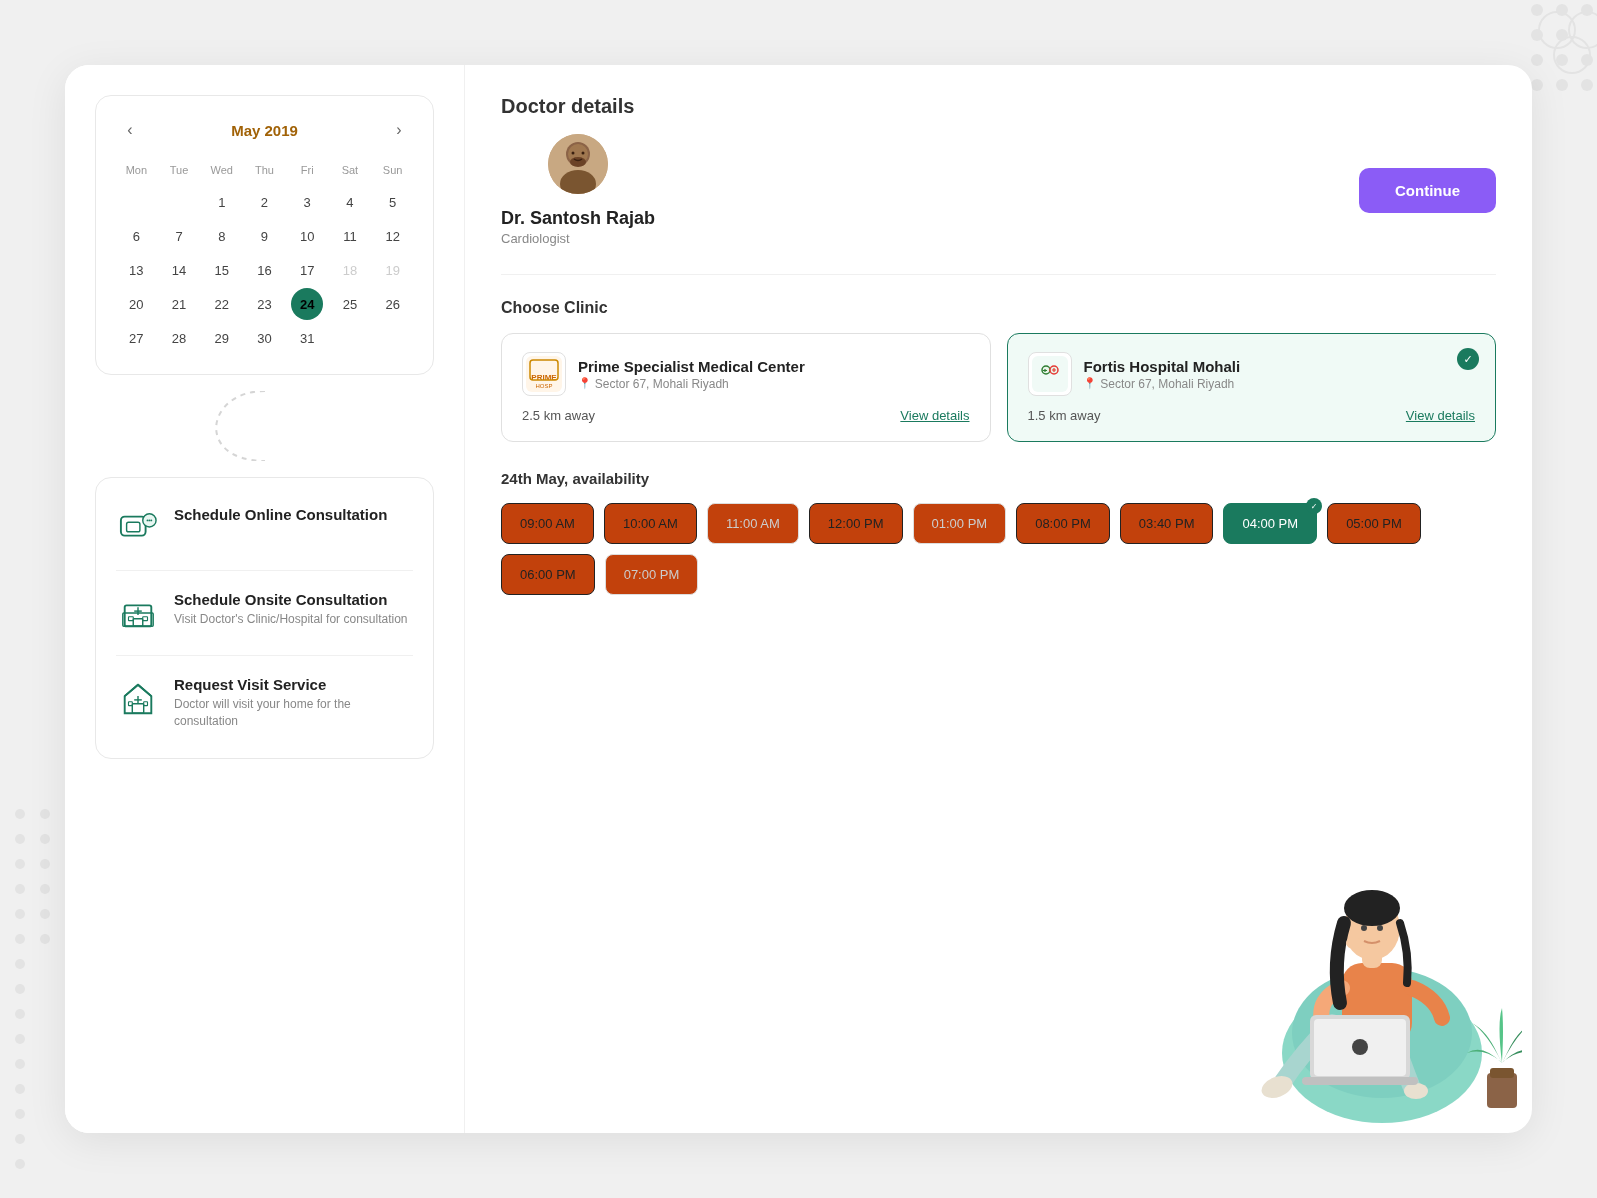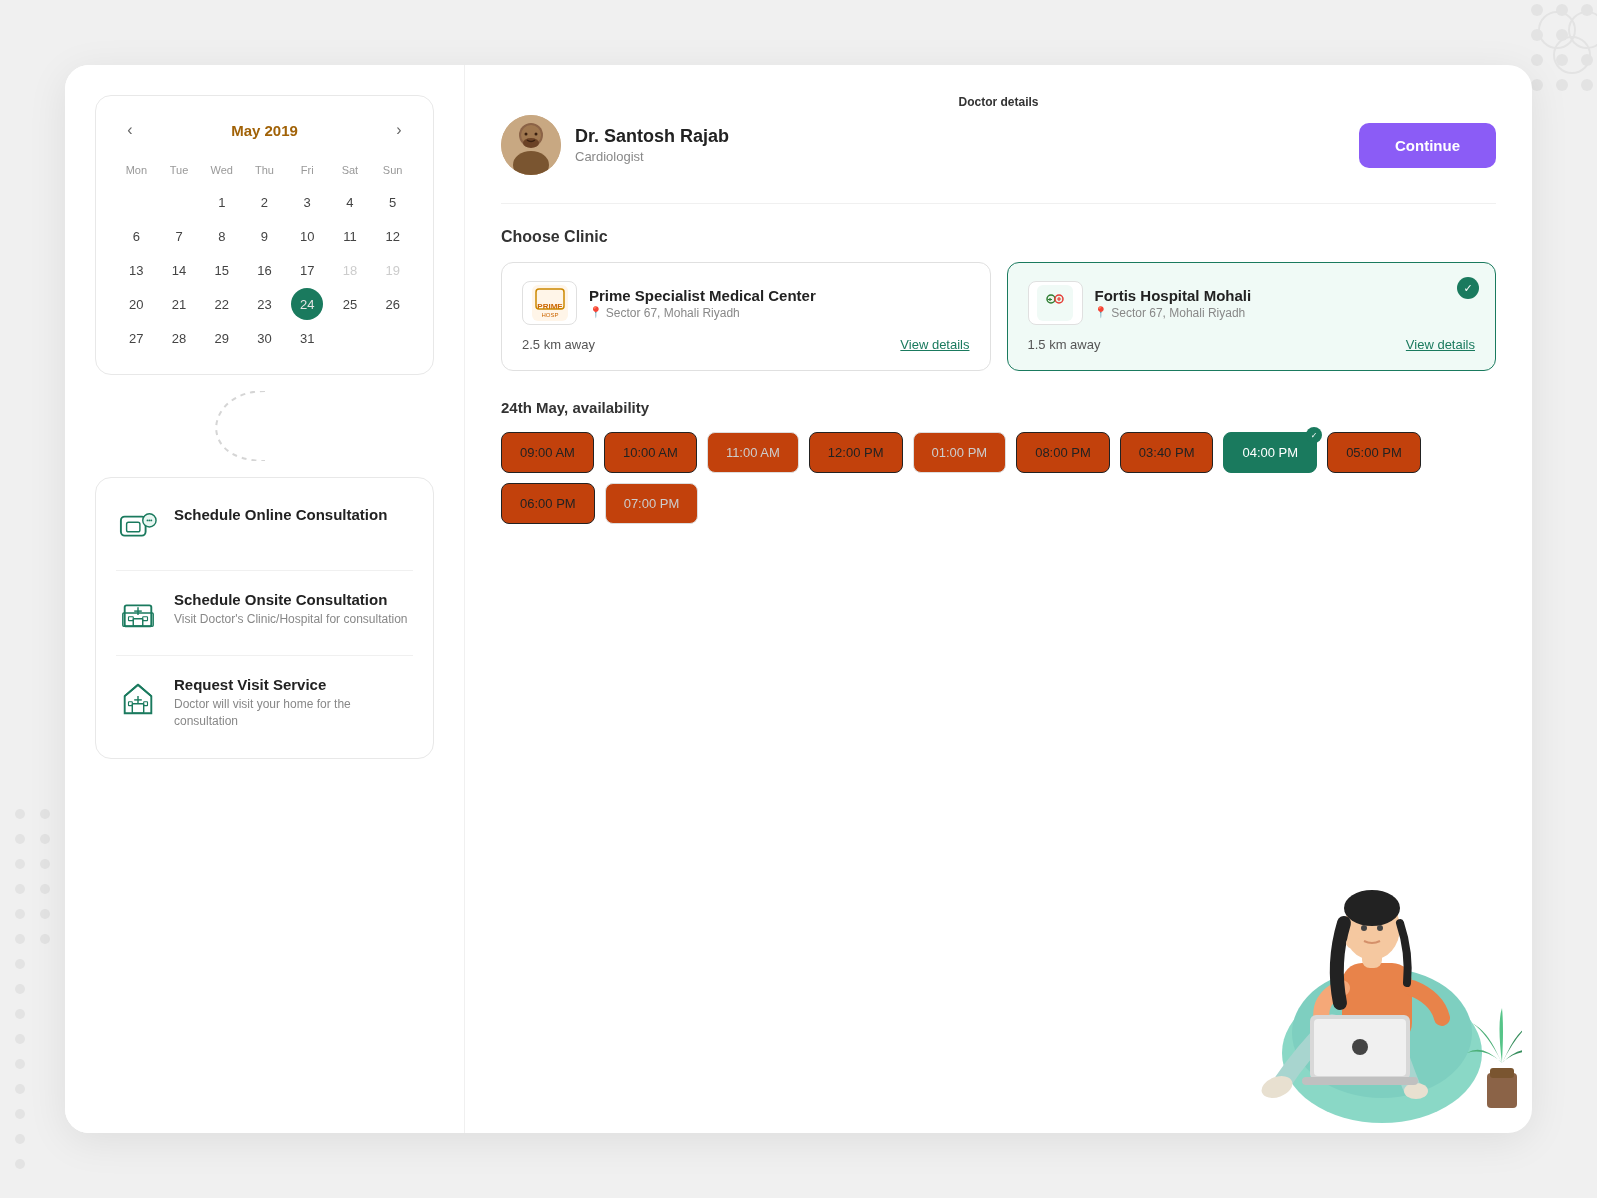--- a/index.html
+++ b/index.html
@@ -85,23 +85,23 @@
       padding: 7px 4px;
       border-radius: 50%;
       cursor: pointer;
       width: 32px; height: 32px;
       margin: 0 auto;
       display: flex; align-items: center; justify-content: center;
     }
     .cal-day.muted { color: #ccc; }
     .cal-day.selected {
       background: #1a7a5e;
-      color: #e5e5e5;
+      color: #000000;
       border-radius: 50%;
-      font-weight: 400;
+      font-weight: 700;
     }
     .cal-day.empty { cursor: default; }
 
     
     .service-options-card {
       background: #fff;
       border: 1px solid #e8e8e8;
       border-radius: 16px;
       padding: 28px 20px;
       display: flex;
@@ -142,36 +142,36 @@
     
     .right-panel {
       flex: 1;
       padding: 30px 36px;
       overflow-y: auto;
       position: relative;
     }
 
     
     .section-title {
-      font-size: 12px;
+      font-size: 20px;
       font-weight: 600;
       color: #333;
-      margin-bottom: 6px;
-      text-align: center;
+      margin-bottom: 16px;
     }
     .doctor-row {
       display: flex;
       align-items: center;
       justify-content: space-between;
       margin-bottom: 28px;
     }
     .doctor-info {
       display: flex;
       align-items: center;
       gap: 14px;
+      flex-direction: column;
     }
     .doctor-avatar {
       width: 60px; height: 60px;
       border-radius: 50%;
       background: #c8a882;
       overflow: hidden;
       flex-shrink: 0;
     }
     .doctor-name {
       font-size: 18px;
@@ -226,21 +226,21 @@
       background: #f0faf6;
     }
     .clinic-card-header {
       display: flex;
       align-items: center;
       gap: 12px;
       margin-bottom: 12px;
       position: relative;
     }
     .clinic-logo {
-      width: 55px; height: 44px;
+      width: 44px; height: 44px;
       border-radius: 8px;
       border: 1px solid #e0e0e0;
       display: flex; align-items: center; justify-content: center;
       background: #fff;
       overflow: hidden;
       flex-shrink: 0;
     }
     .clinic-name {
       font-size: 15px;
       font-weight: 700;

